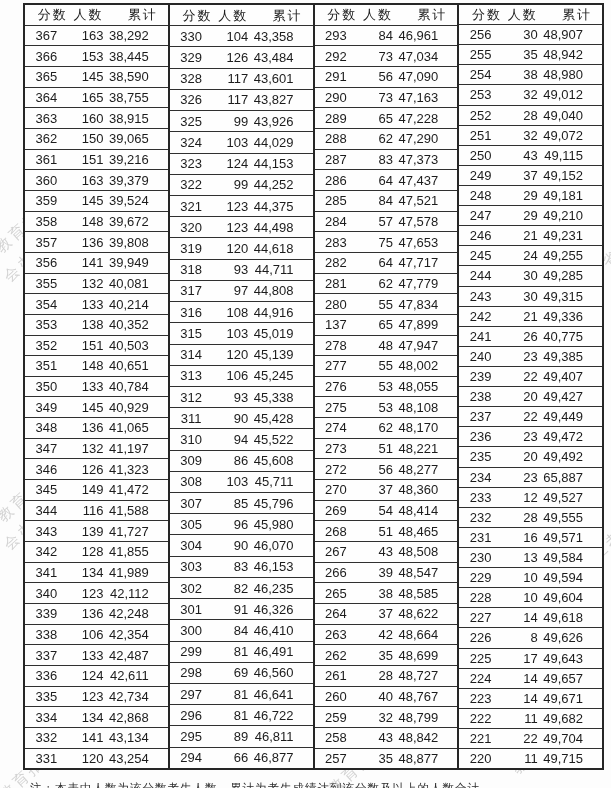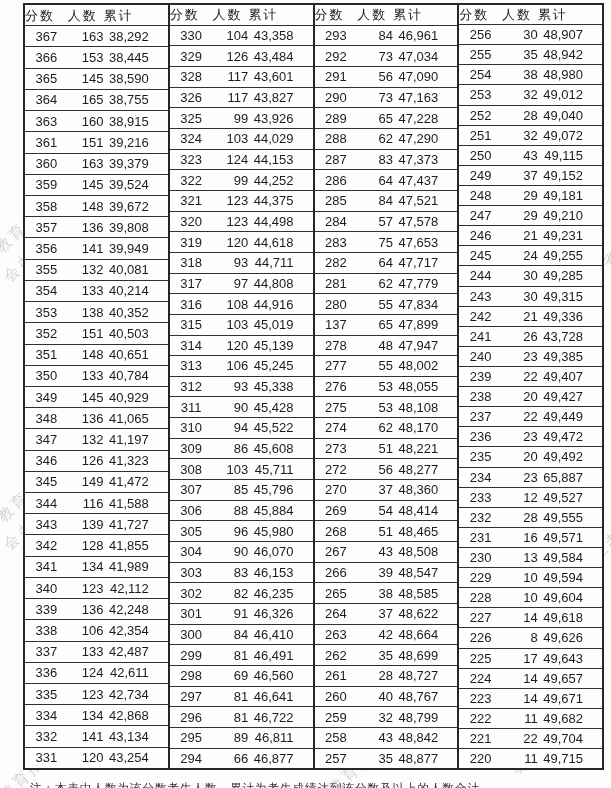--- a/index.html
+++ b/index.html
@@ -31,22 +31,22 @@
   .group:last-child{border-right:none;}
   .row{
     flex:1 1 0;display:grid;grid-template-columns:30% 25% 45%;
     align-items:center;border-bottom:1px solid #303030;min-height:0;
   }
   .row:last-child{border-bottom:none;}
   .row span{display:block;font-size:13px;line-height:1;}
   .c1{text-align:center;}
   .c2{text-align:right;}
   .c3{text-align:right;padding-right:19px;}
-  .header .c1,.header .c2{text-align:left;letter-spacing:2px;}
-  .header .c3{text-align:left;letter-spacing:2px;padding-right:16px;}
+  .header .c1,.header .c2{text-align:right;letter-spacing:2px;}
+  .header .c3{text-align:right;letter-spacing:2px;padding-right:10px;}
   
   .footnote{
     position:absolute;left:30px;top:781px;width:556px;height:7px;
     overflow:hidden;font-size:11.5px;color:#2d2d2d;white-space:nowrap;
     letter-spacing:1px;
   }
 </style>
 </head>
 <body>
 
@@ -100,20 +100,25 @@
           <span class="c1">364</span>
           <span class="c2">165</span>
           <span class="c3">38,755</span>
         </div>
         <div class="row">
           <span class="c1">363</span>
           <span class="c2">160</span>
           <span class="c3">38,915</span>
         </div>
         <div class="row">
+          <span class="c1">362</span>
+          <span class="c2">150</span>
+          <span class="c3">39,065</span>
+        </div>
+        <div class="row">
           <span class="c1">361</span>
           <span class="c2">151</span>
           <span class="c3">39,216</span>
         </div>
         <div class="row">
           <span class="c1">360</span>
           <span class="c2">163</span>
           <span class="c3">39,379</span>
         </div>
         <div class="row">
@@ -372,25 +377,20 @@
           <span class="c1">308</span>
           <span class="c2">103</span>
           <span class="c3">45,711</span>
         </div>
         <div class="row">
           <span class="c1">307</span>
           <span class="c2">85</span>
           <span class="c3">45,796</span>
         </div>
         <div class="row">
-          <span class="c1">306</span>
-          <span class="c2">88</span>
-          <span class="c3">45,884</span>
-        </div>
-        <div class="row">
           <span class="c1">305</span>
           <span class="c2">96</span>
           <span class="c3">45,980</span>
         </div>
         <div class="row">
           <span class="c1">304</span>
           <span class="c2">90</span>
           <span class="c3">46,070</span>
         </div>
         <div class="row">
@@ -708,21 +708,21 @@
           <span class="c3">49,315</span>
         </div>
         <div class="row">
           <span class="c1">242</span>
           <span class="c2">21</span>
           <span class="c3">49,336</span>
         </div>
         <div class="row">
           <span class="c1">241</span>
           <span class="c2">26</span>
-          <span class="c3">43,728</span>
+          <span class="c3">40,775</span>
         </div>
         <div class="row">
           <span class="c1">240</span>
           <span class="c2">23</span>
           <span class="c3">49,385</span>
         </div>
         <div class="row">
           <span class="c1">239</span>
           <span class="c2">22</span>
           <span class="c3">49,407</span>

